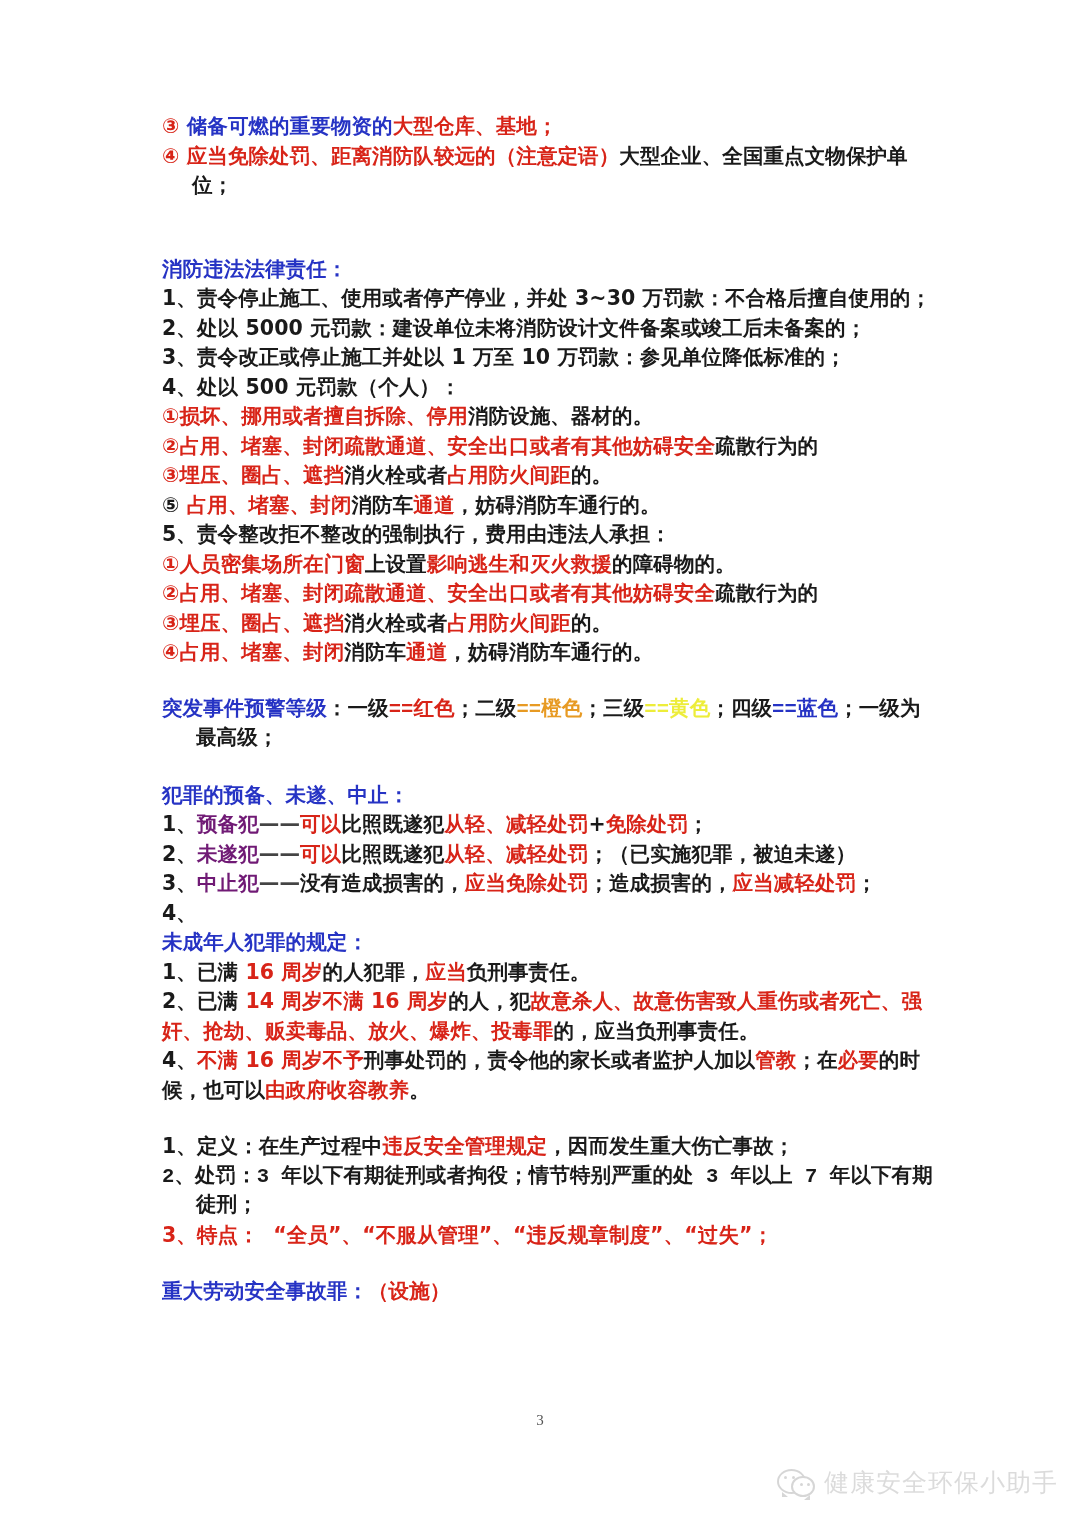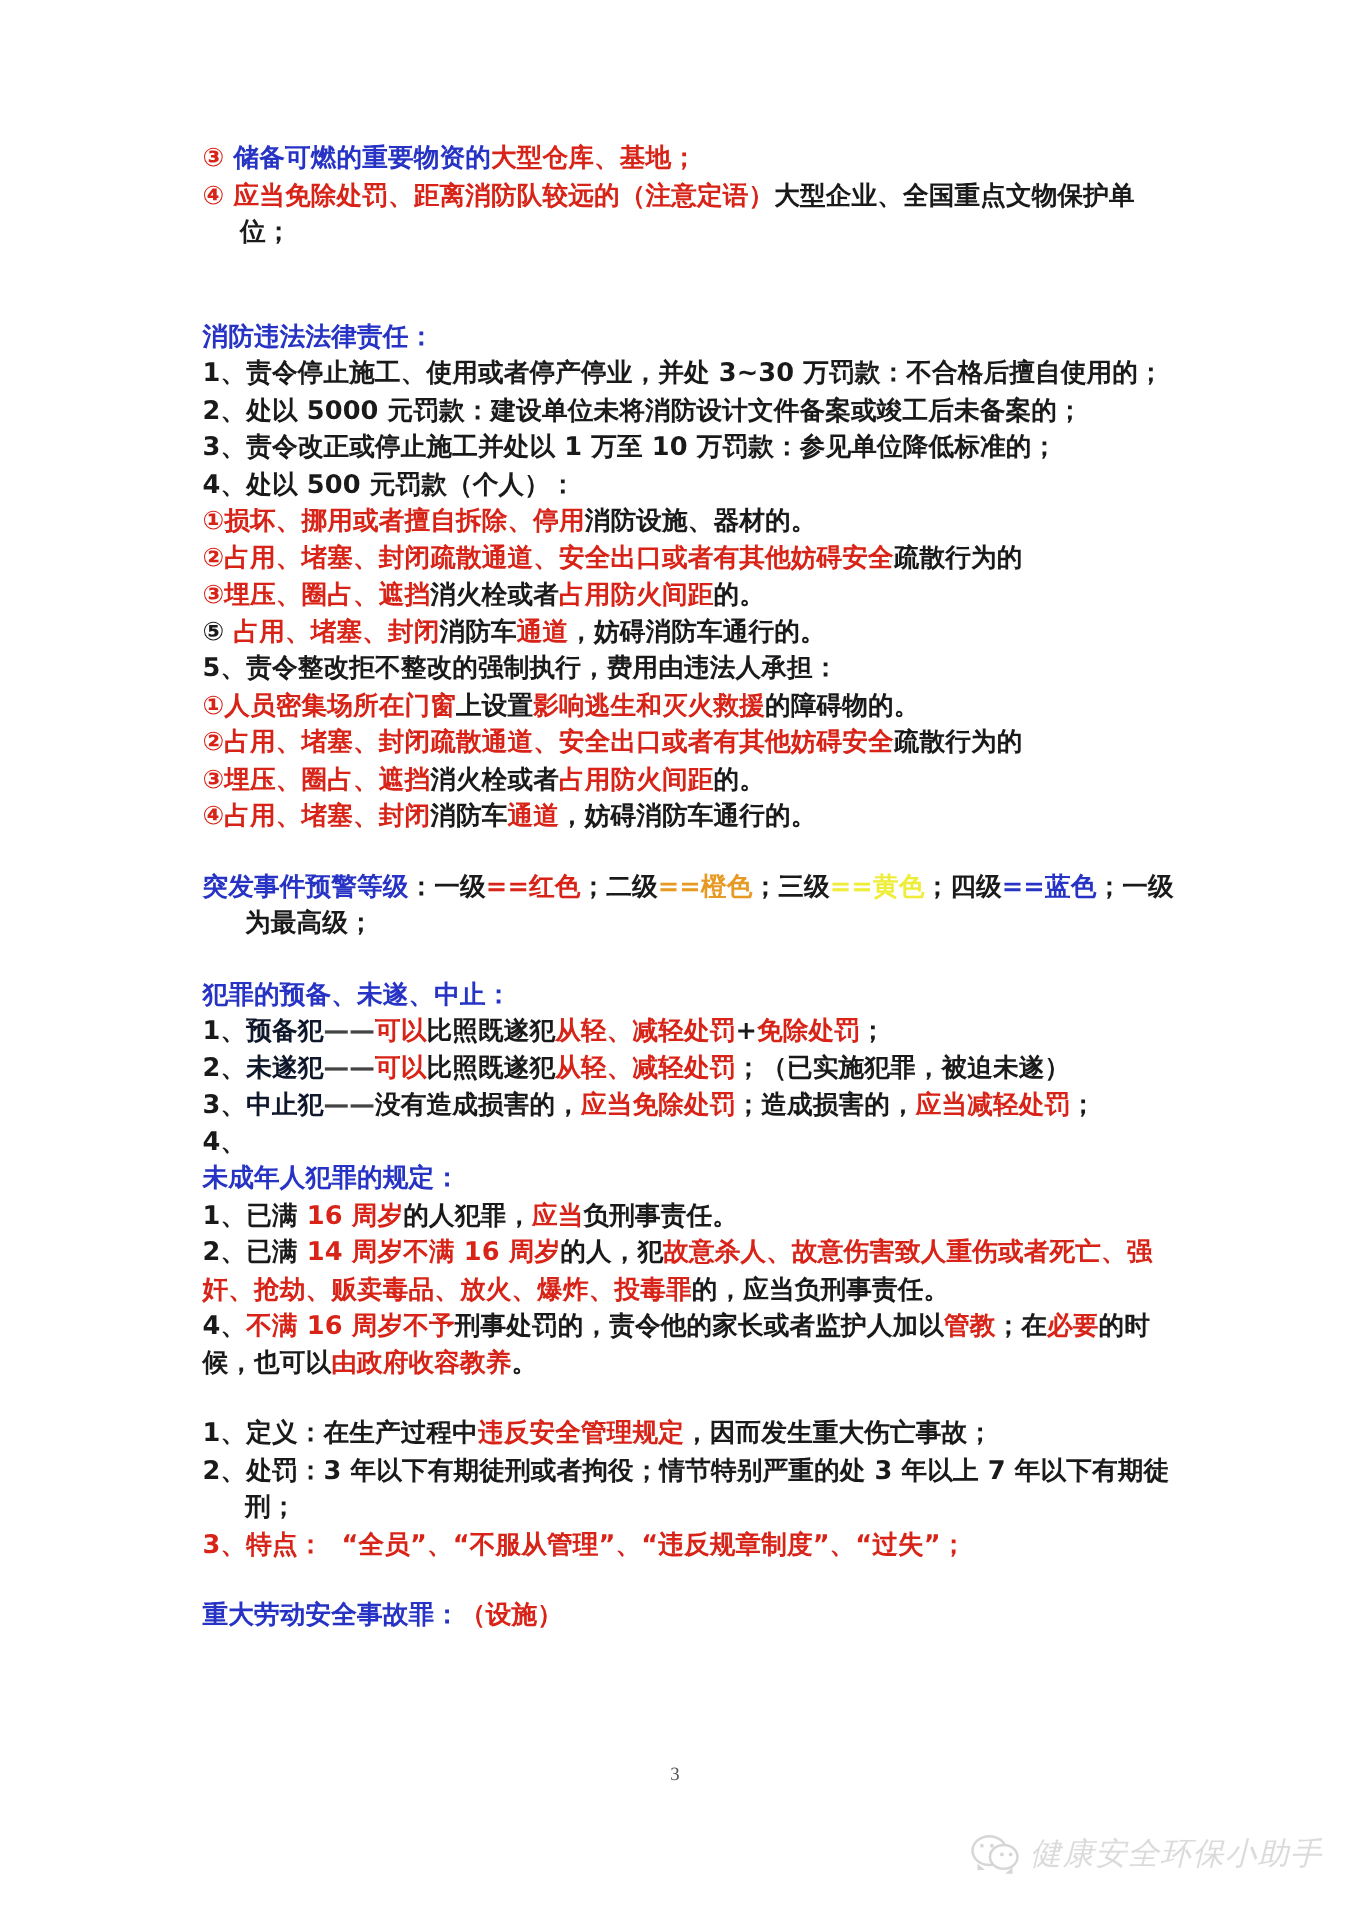--- a/index.html
+++ b/index.html
@@ -34,28 +34,29 @@
     white-space: pre-wrap;
     letter-spacing: 0.1px;
   }
   .line.hang {
     padding-left: 30px;
     text-indent: -30px;
   }
   .line.hang2 {
     padding-left: 34px;
     text-indent: -34px;
+    font-family: Liberation Mono, monospace;
   }
   .heading {
     font-weight: bold;
   }
   .blue   { color: #2633c4; }
   .red    { color: #d82418; }
   .black  { color: #1a1a1a; }
-  .green  { color: #0f172a; }
+  .green  { color: #701a75; }
   .orange { color: #e79a23; }
   .yellow { color: #eded3a; }
   .bluec  { color: #2633c4; }
   .dash   { color: #444; }
   .b      { font-weight: bold; }
 
   .spacer-lg { height: 54px; }
   .spacer-md { height: 27px; }
 
   .page-number {
@@ -66,24 +67,23 @@
     text-align: center;
     font-size: 15px;
     color: #555;
     font-family: "Liberation Serif", serif;
   }
   .footer-badge {
     position: absolute;
     right: 22px;
     top: 1466px;
     display: flex;
-    align-items: flex-start;
+    align-items: flex-end;
     gap: 9px;
     opacity: 0.30;
-    font-style: italic;
   }
   .wechat-icon {
     width: 38px;
     height: 32px;
     position: relative;
     flex: 0 0 auto;
   }
   .wechat-icon .bub1 {
     position: absolute;
     left: 0; top: 2px;

